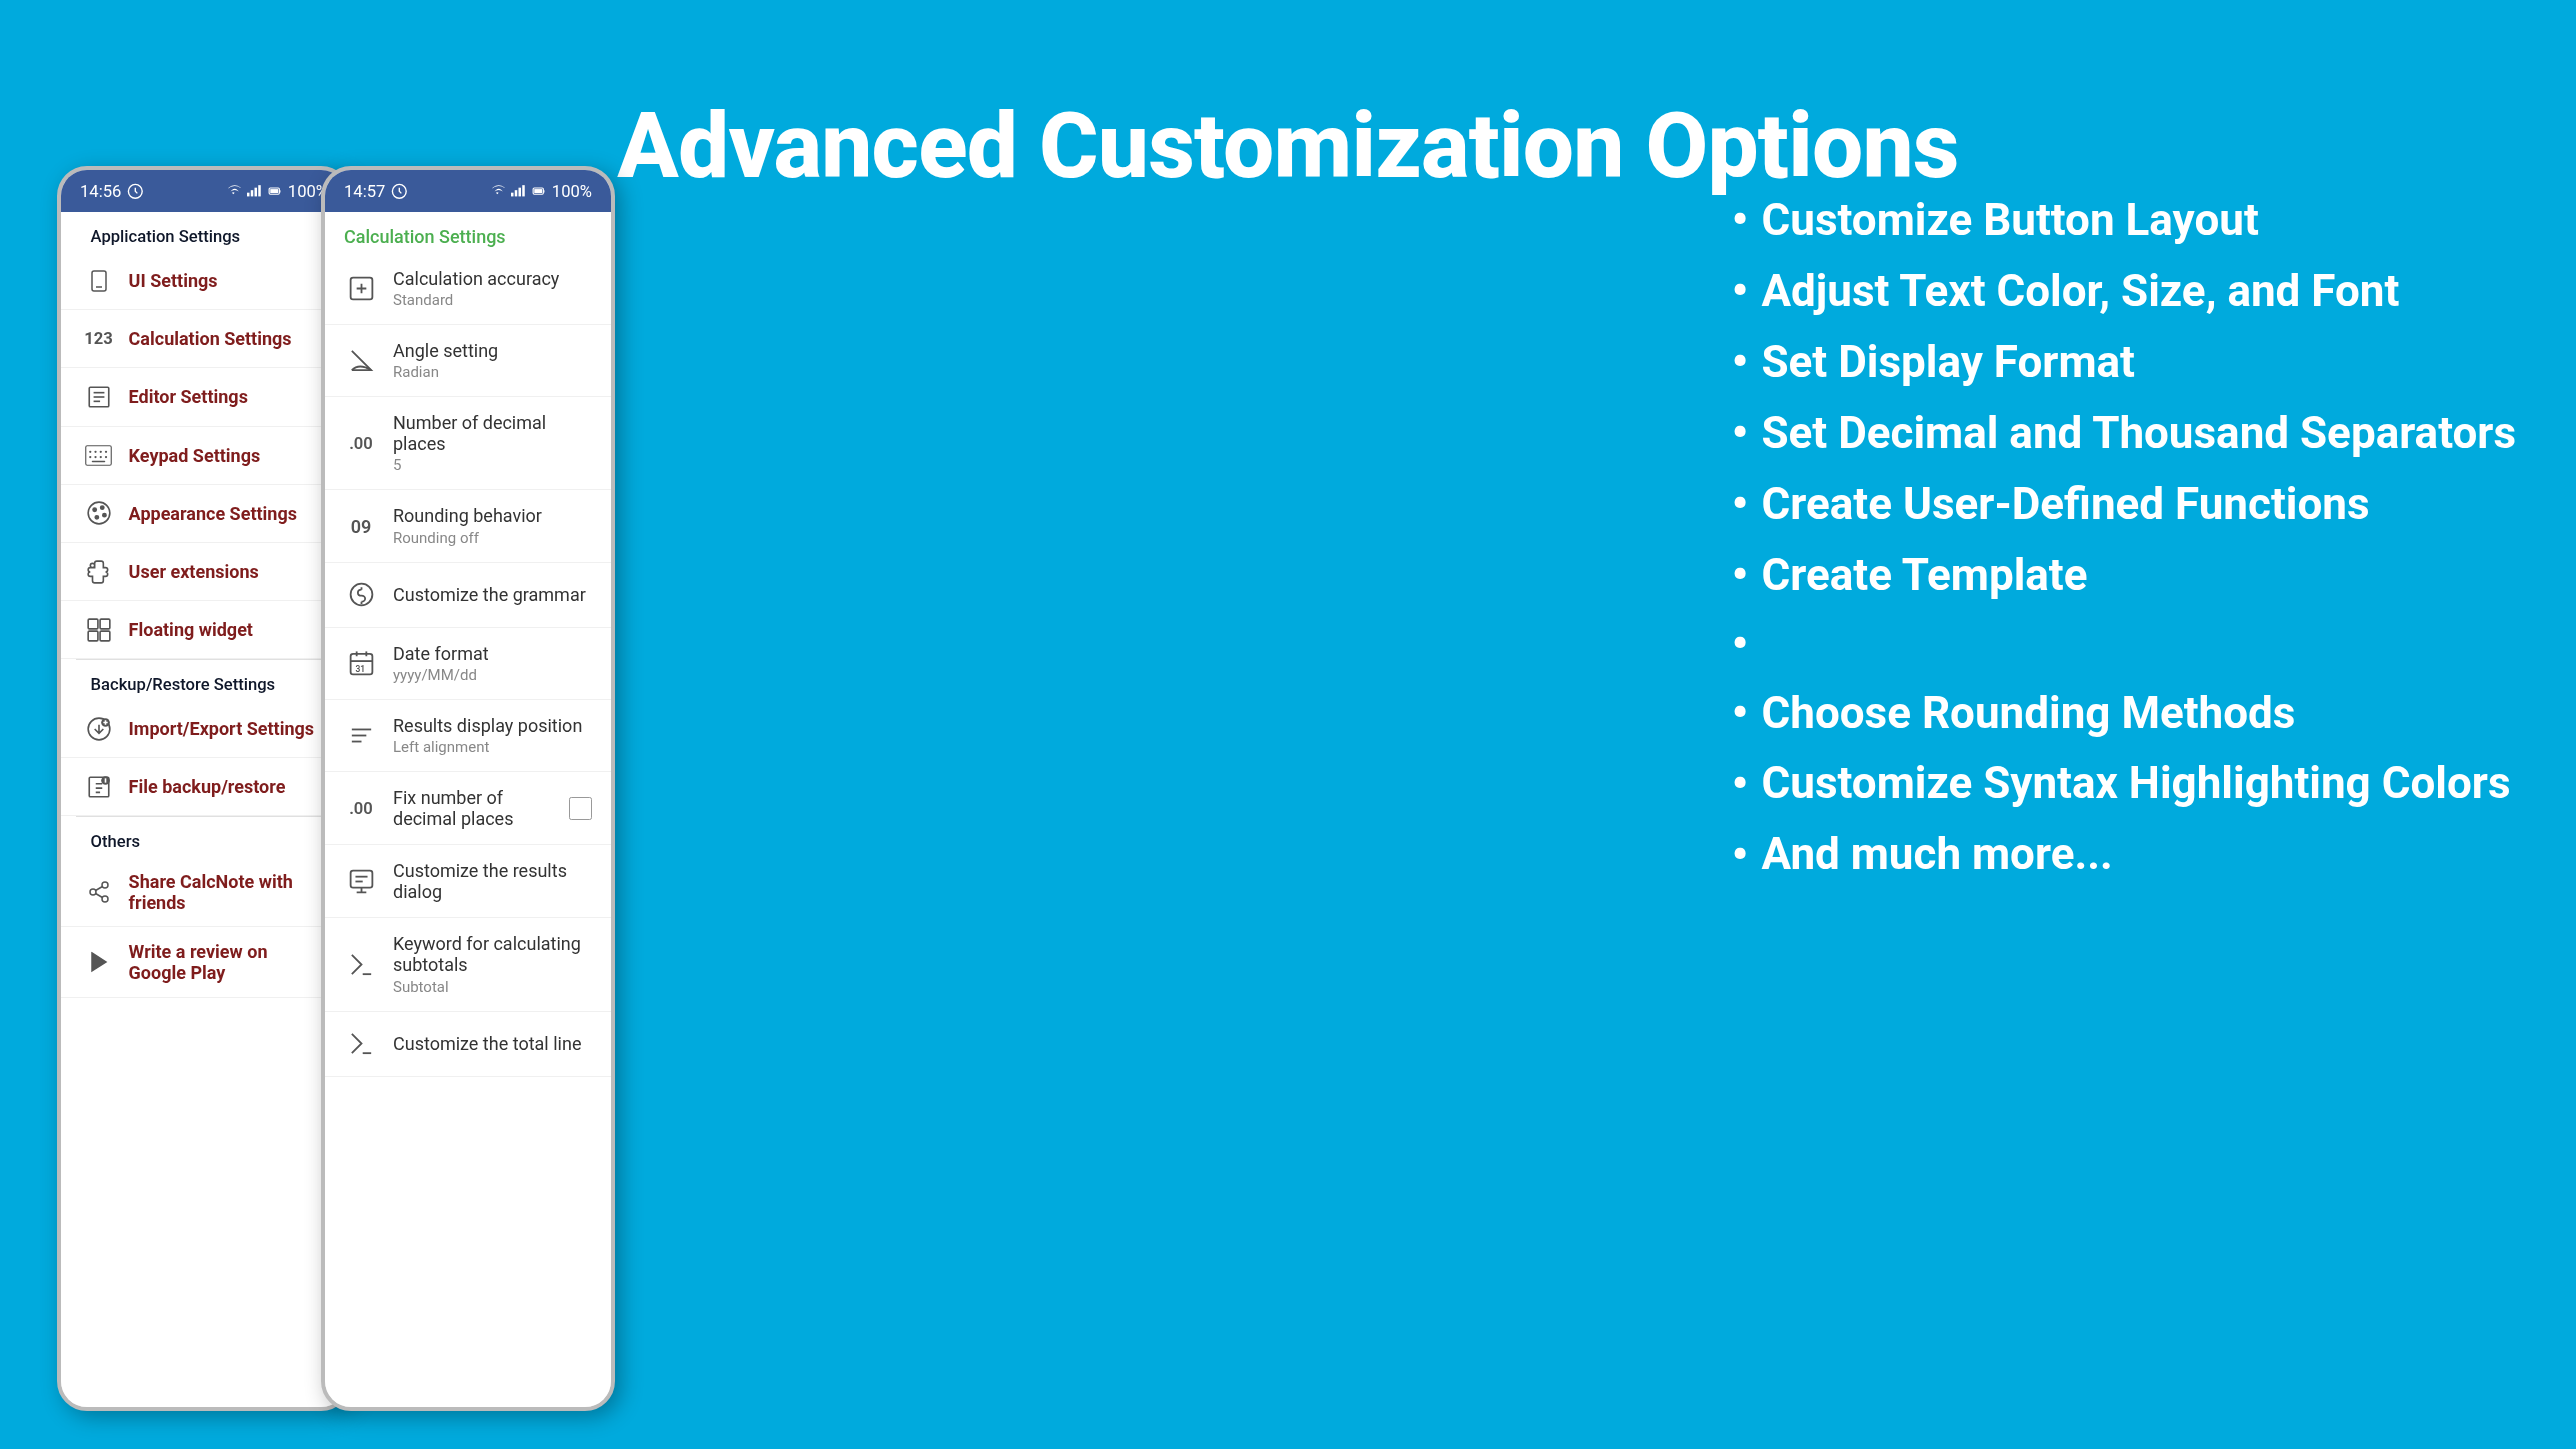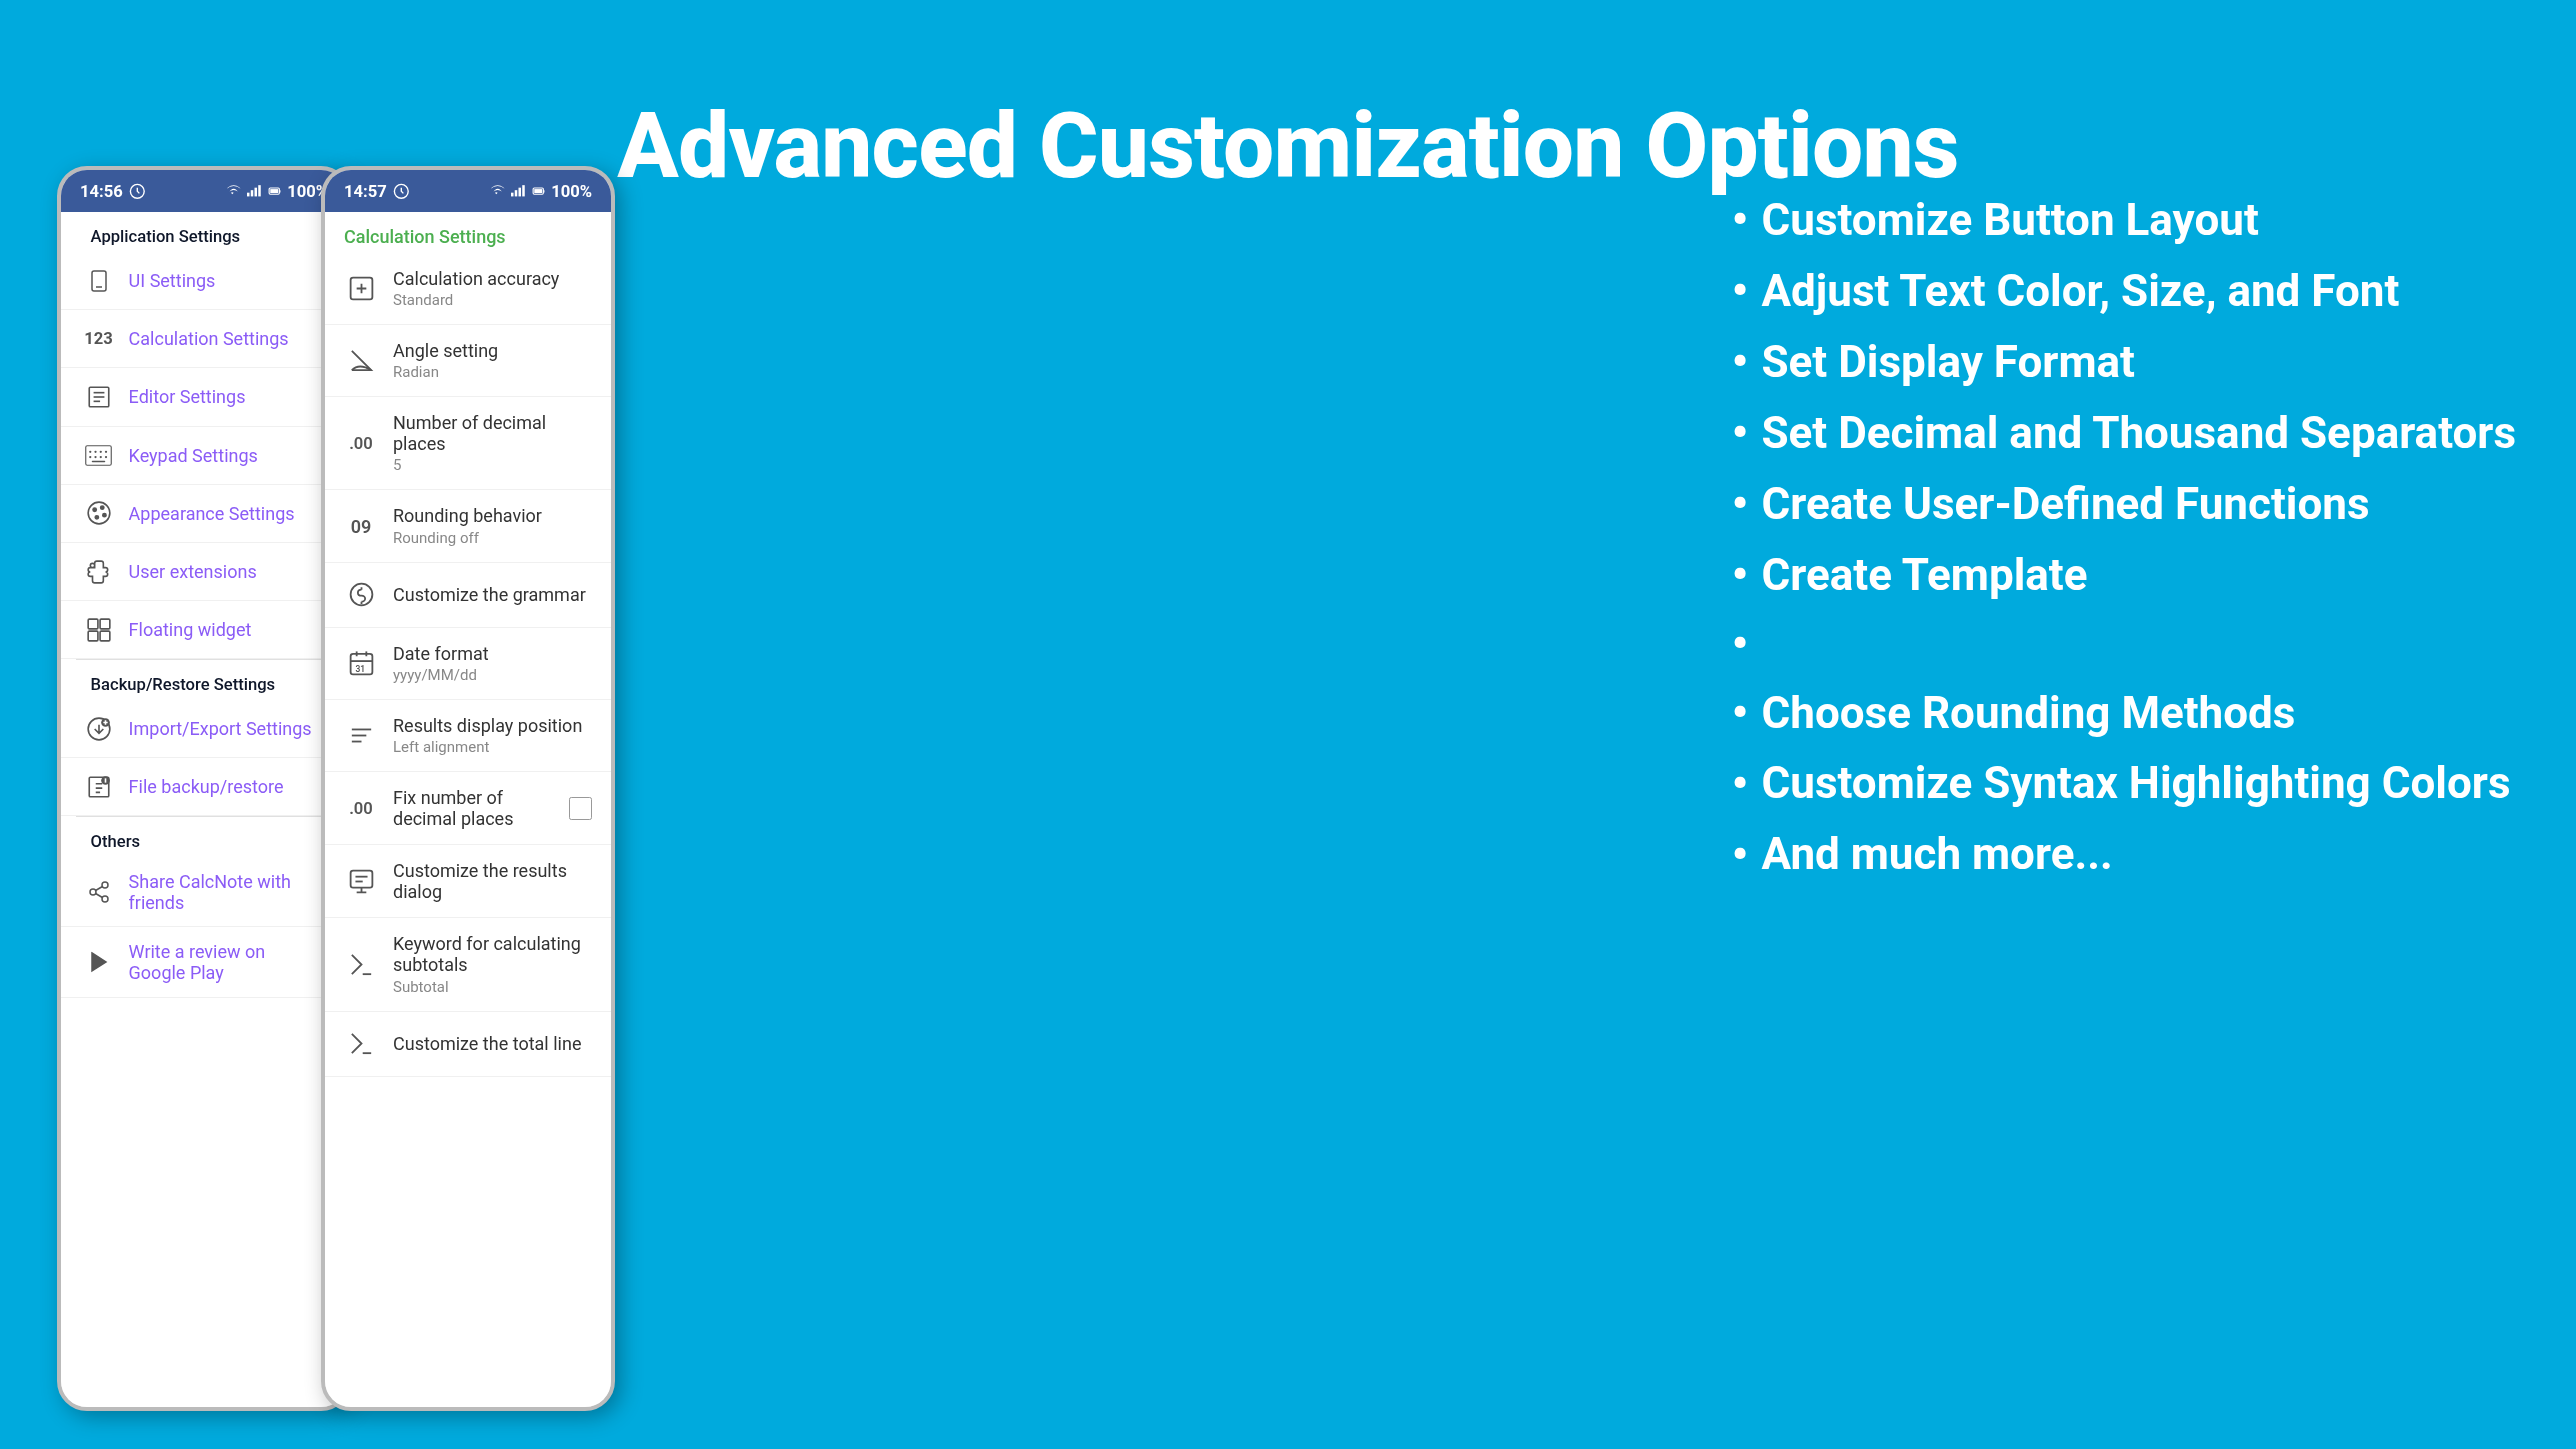--- a/index.html
+++ b/index.html
@@ -41,21 +41,21 @@
     
     .status-bar {
       background: #3a5a9a;
       height: 42px;
       display: flex;
       align-items: center;
       justify-content: space-between;
       padding: 0 19px;
       color: white;
       font-size: 16.6px;
-      font-weight: 700;
+      font-weight: 400;
     }
 
     .status-left { display: flex; align-items: center; gap: 6px; }
     .status-right { display: flex; align-items: center; gap: 6px; }
 
     
     .phone-content {
       background: white;
       height: calc(100% - 42px);
       overflow: hidden;
@@ -83,22 +83,22 @@
       width: 30px;
       height: 30px;
       display: flex;
       align-items: center;
       justify-content: center;
       flex-shrink: 0;
     }
 
     .menu-text {
       font-size: 18px;
-      color: #8b5cf6;
-      font-weight: 400;
+      color: #7f1d1d;
+      font-weight: 700;
     }
 
     
     .settings-item {
       display: flex;
       align-items: center;
       padding: 15px 19px;
       border-bottom: 0.8px solid #f0f0f0;
       gap: 15px;
     }

